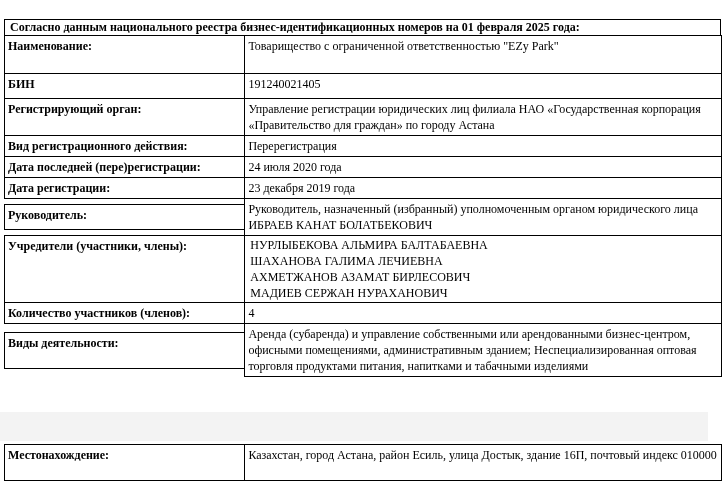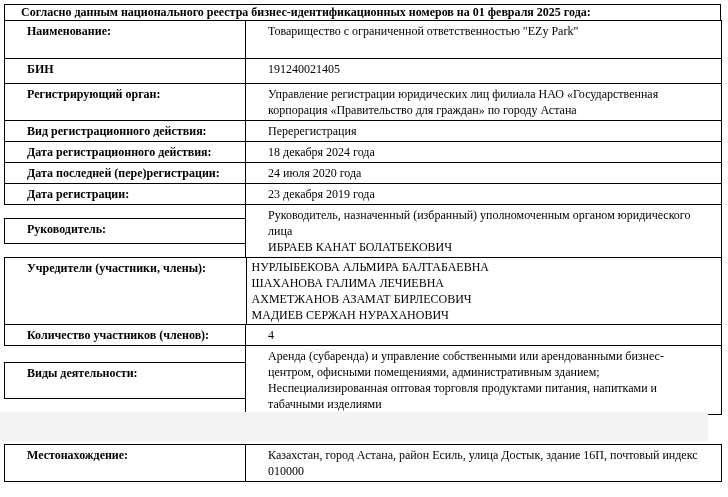--- a/index.html
+++ b/index.html
@@ -15,32 +15,33 @@
   .registry-table {
     position: absolute;
     left: 4px; top: 4px;
     width: 718px;
   }
   .t-row { display: flex; align-items: stretch; }
   .t-row + .t-row { margin-top: -1px; }
   .t-row.align-top { align-items: center; }
   .cell {
     border: 1px solid #000000;
-    padding: 2px 22px;
+    padding: 2px 3px;
     line-height: 16px;
     background: #ffffff;
   }
   .label-cell { width: 253px; font-weight: 700; }
   .value-cell { width: 501px; margin-left: -1px; }
   .header-cell {
     width: 717px;
     min-height: 16px;
-    padding: 1px 16px;
+    padding: 1px 5px;
     line-height: 13px;
     font-weight: 700;
+    margin-top: 15px;
   }
   .h39 > .cell { min-height: 39px; }
   .h26 > .cell { min-height: 26px; }
   .h38 > .cell { min-height: 38px; }
   .h21 > .cell { min-height: 21px; }
   .h20 > .cell { min-height: 20px; }
   .h19 > .cell { min-height: 19px; }
   .h68 > .cell { min-height: 68px; }
   .h37 > .cell { min-height: 37px; }
   .head-label { min-height: 26px; }
@@ -83,24 +84,20 @@
   <div class="t-row h38">
     <div class="cell label-cell">Регистрирующий орган:</div>
     <div class="cell value-cell">Управление регистрации юридических лиц филиала НАО «Государственная корпорация «Правительство для граждан» по городу Астана</div>
   </div>
 
   <div class="t-row h21">
     <div class="cell label-cell">Вид регистрационного действия:</div>
     <div class="cell value-cell">Перерегистрация</div>
   </div>
 
-  <div class="t-row h20">
-    <div class="cell label-cell">Дата регистрационного действия:</div>
-    <div class="cell value-cell">18 декабря 2024 года</div>
-  </div>
 
   <div class="t-row h21">
     <div class="cell label-cell">Дата последней (пере)регистрации:</div>
     <div class="cell value-cell">24 июля 2020 года</div>
   </div>
 
   <div class="t-row h20">
     <div class="cell label-cell">Дата регистрации:</div>
     <div class="cell value-cell">23 декабря 2019 года</div>
   </div>

